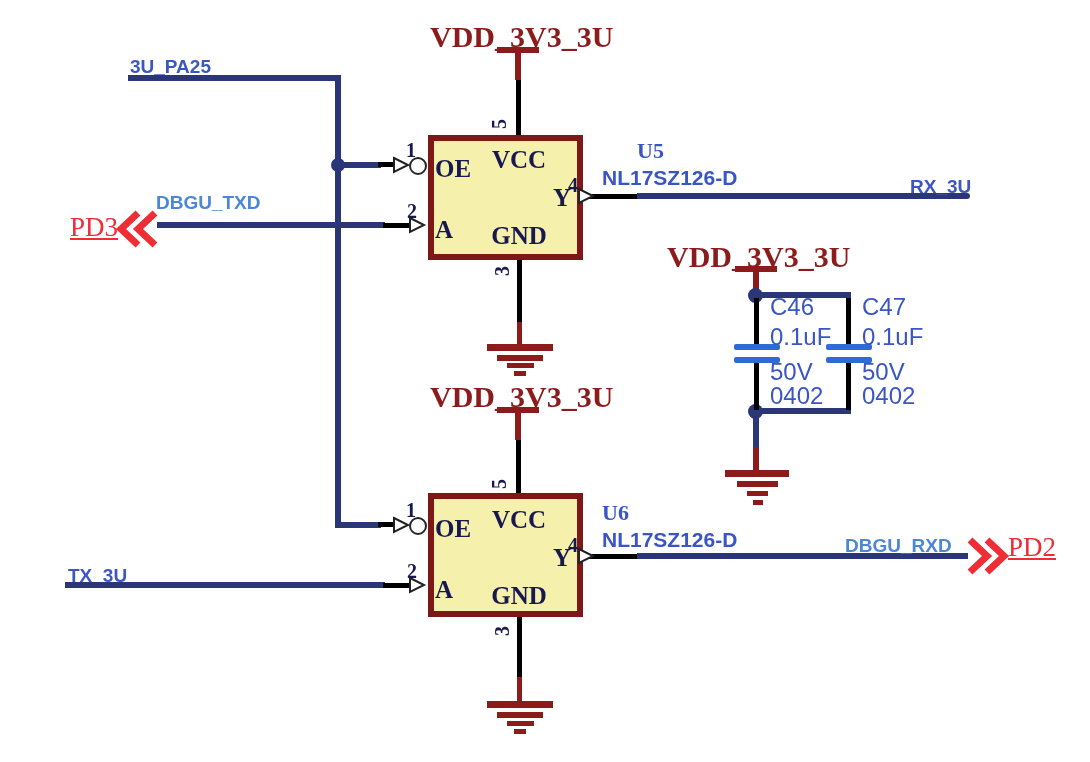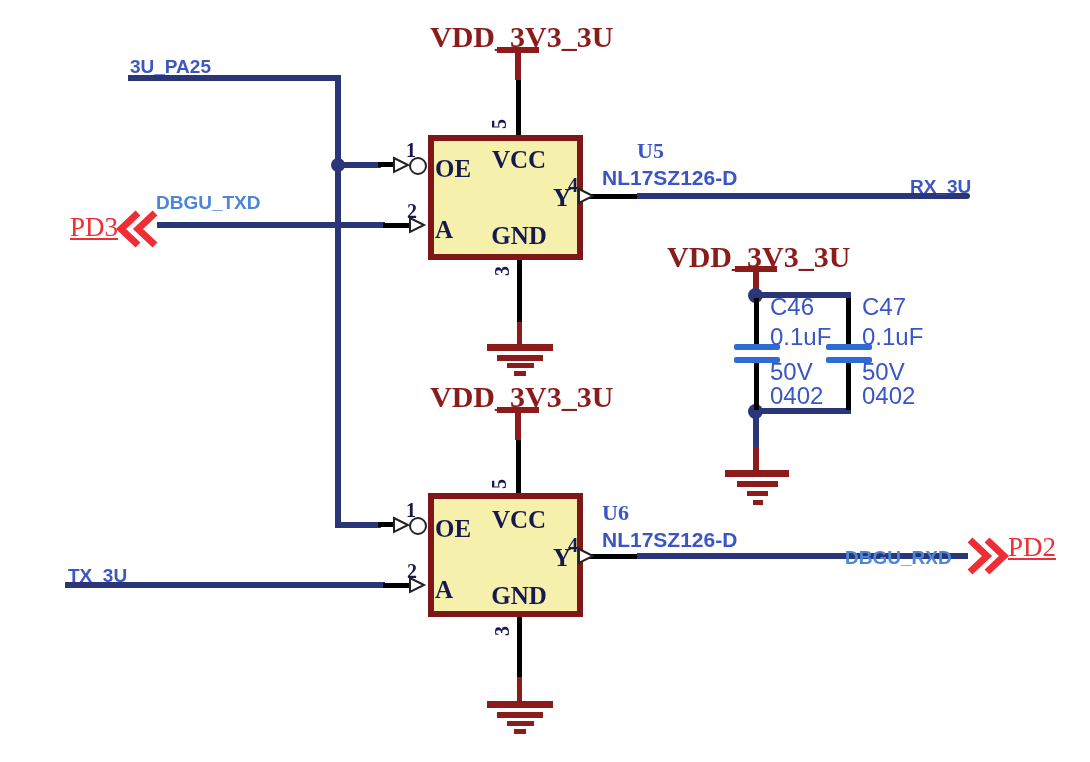--- a/index.html
+++ b/index.html
@@ -142,21 +142,21 @@
   <div class="pk" style="left:516px;top:440px;width:5px;height:55px;"></div>
   <span class="t pinnum serif rot" style="left:489px;top:474px;">5</span>
 
   <div class="w" style="left:335px;top:522px;width:46px;height:6px;"></div>
   <div class="pk" style="left:378px;top:522px;width:18px;height:5px;"></div>
   <span class="t netlbl sans" style="left:68px;top:566px;">TX_3U</span>
   <div class="w" style="left:65px;top:582px;width:320px;height:6px;"></div>
   <div class="pk" style="left:383px;top:583px;width:29px;height:5px;"></div>
   <div class="pk" style="left:583px;top:554px;width:54px;height:5px;"></div>
   <div class="w" style="left:637px;top:553px;width:331px;height:6px;"></div>
-  <span class="t netlbl-light sans" style="left:845px;top:548px;">DBGU_RXD</span>
+  <span class="t netlbl-light sans" style="left:845px;top:536px;">DBGU_RXD</span>
 
   <div class="icbox" style="left:428px;top:493px;width:155px;height:124px;"></div>
   <span class="t pinname serif" style="left:435px;top:516px;">OE</span>
   <span class="t pinname serif" style="left:489px;top:507px;width:60px;text-align:center;">VCC</span>
   <span class="t pinname serif" style="left:489px;top:583px;width:60px;text-align:center;">GND</span>
   <span class="t pinname serif" style="left:435px;top:577px;">A</span>
   <span class="t pinname serif" style="left:553px;top:545px;">Y</span>
   <span class="t pinnum serif" style="left:406px;top:500px;">1</span>
   <span class="t pinnum serif" style="left:407px;top:561px;">2</span>
   <span class="t pinnum serif" style="left:568px;top:535px;">4</span>

